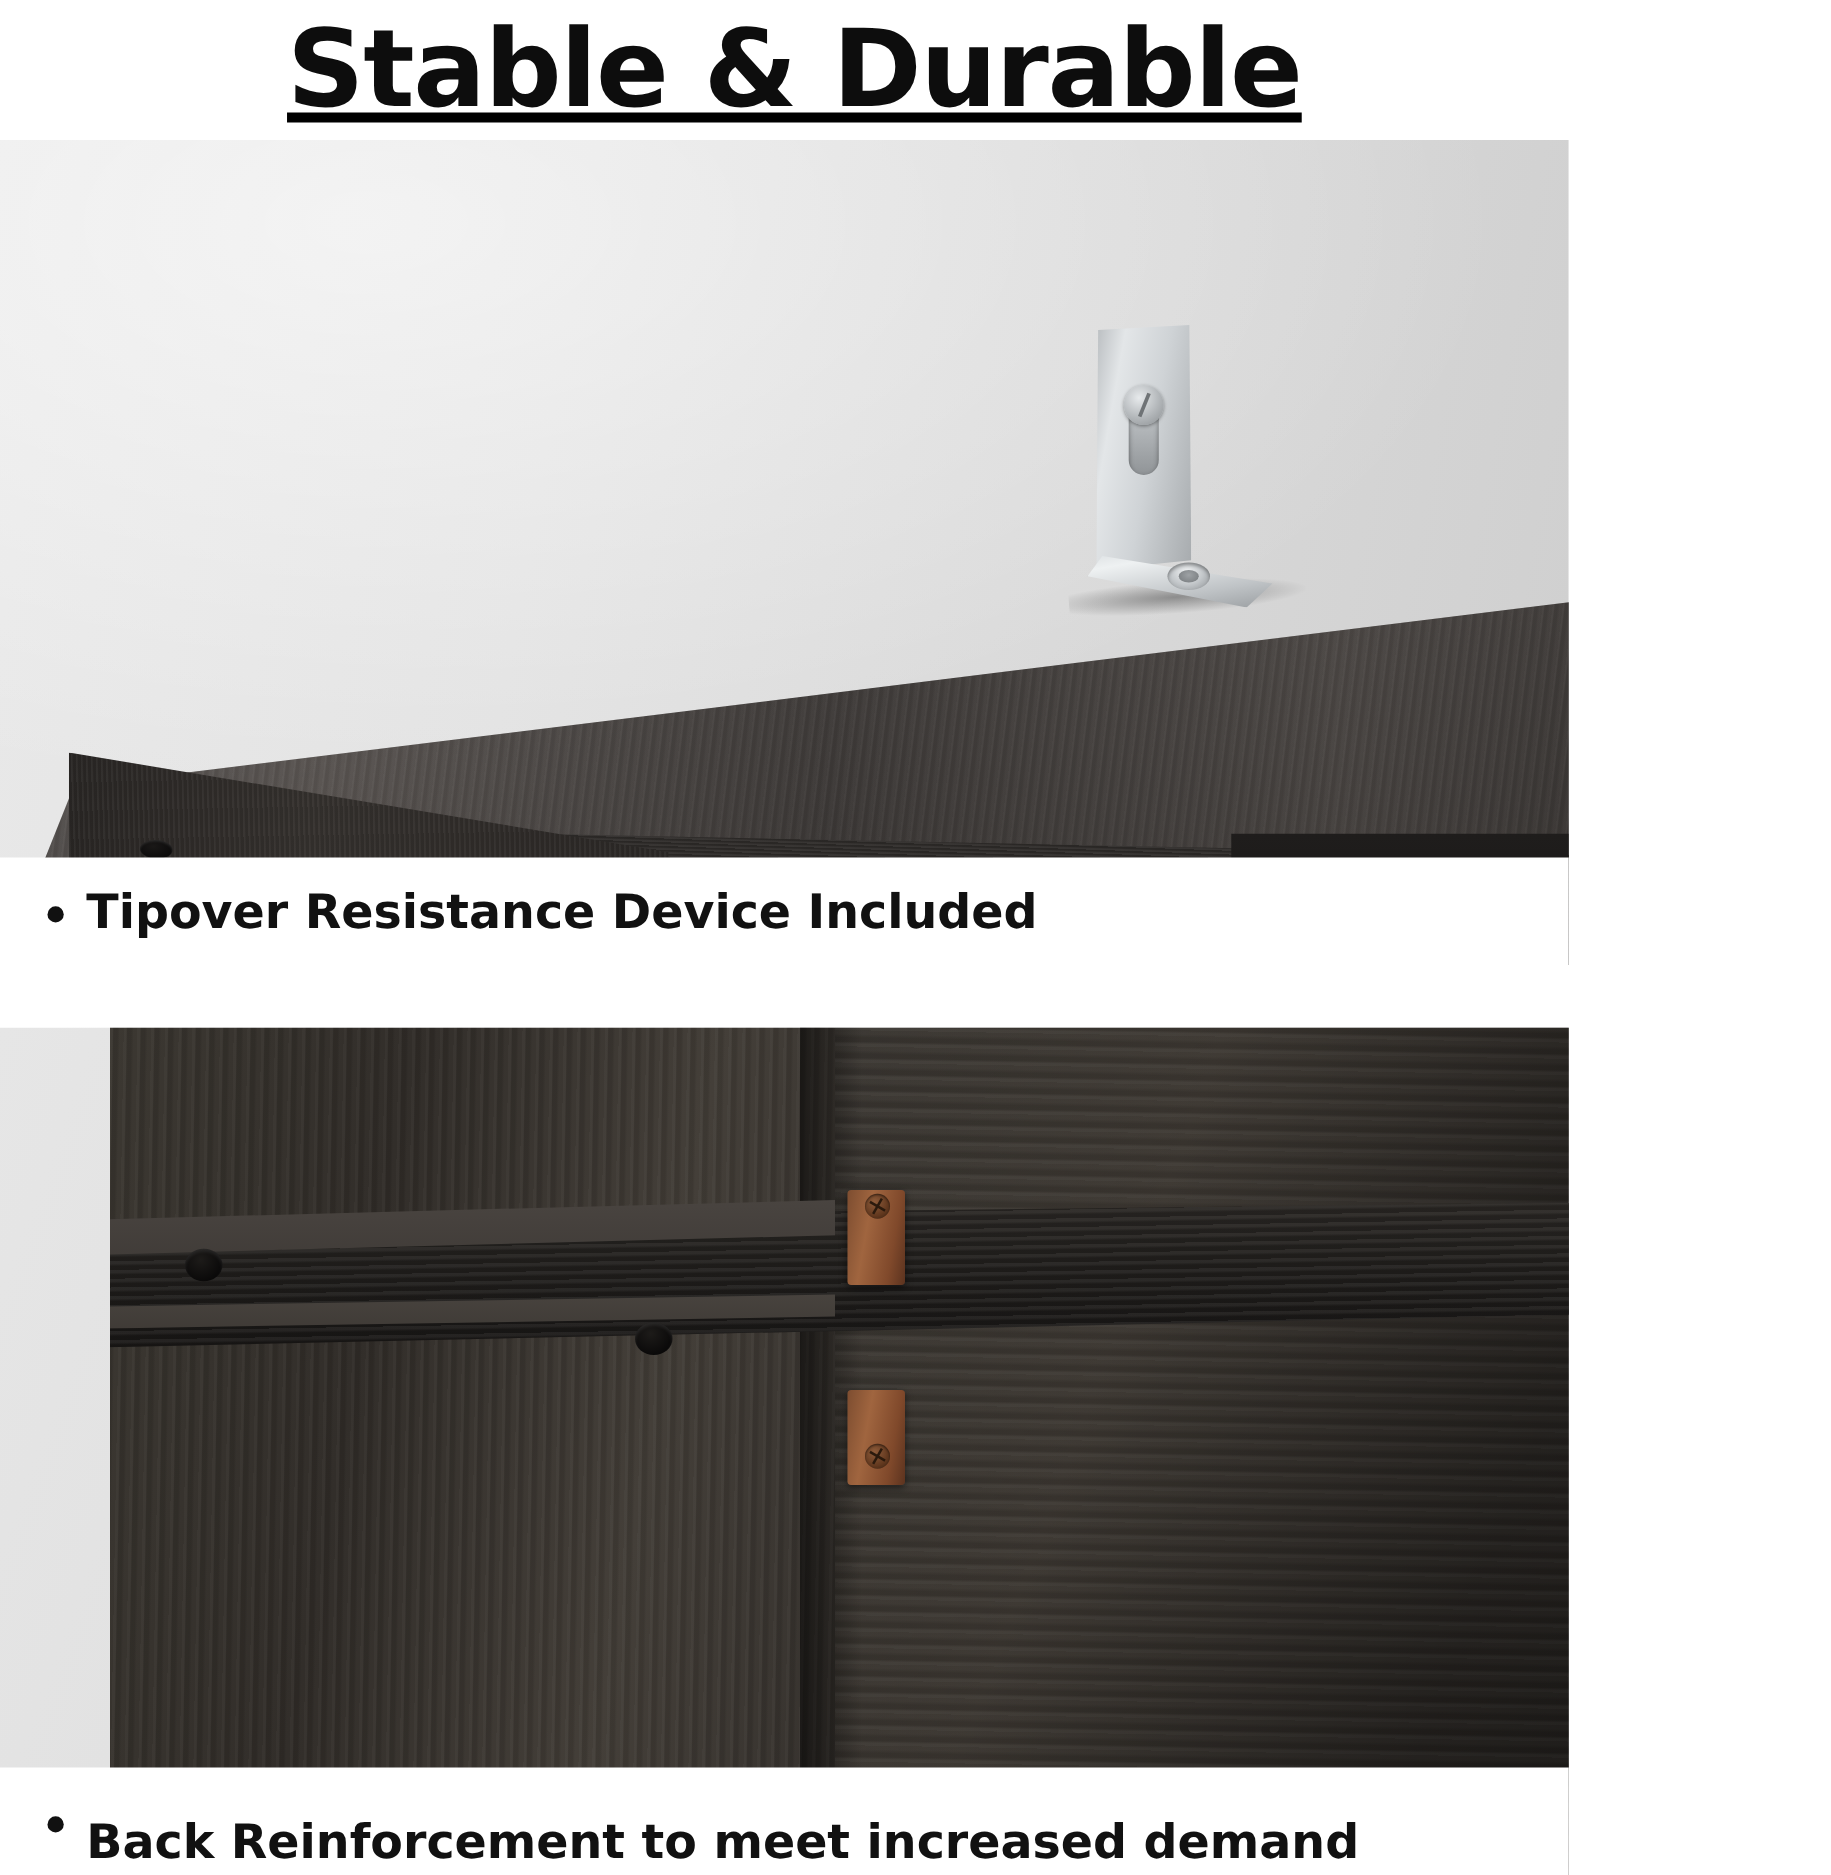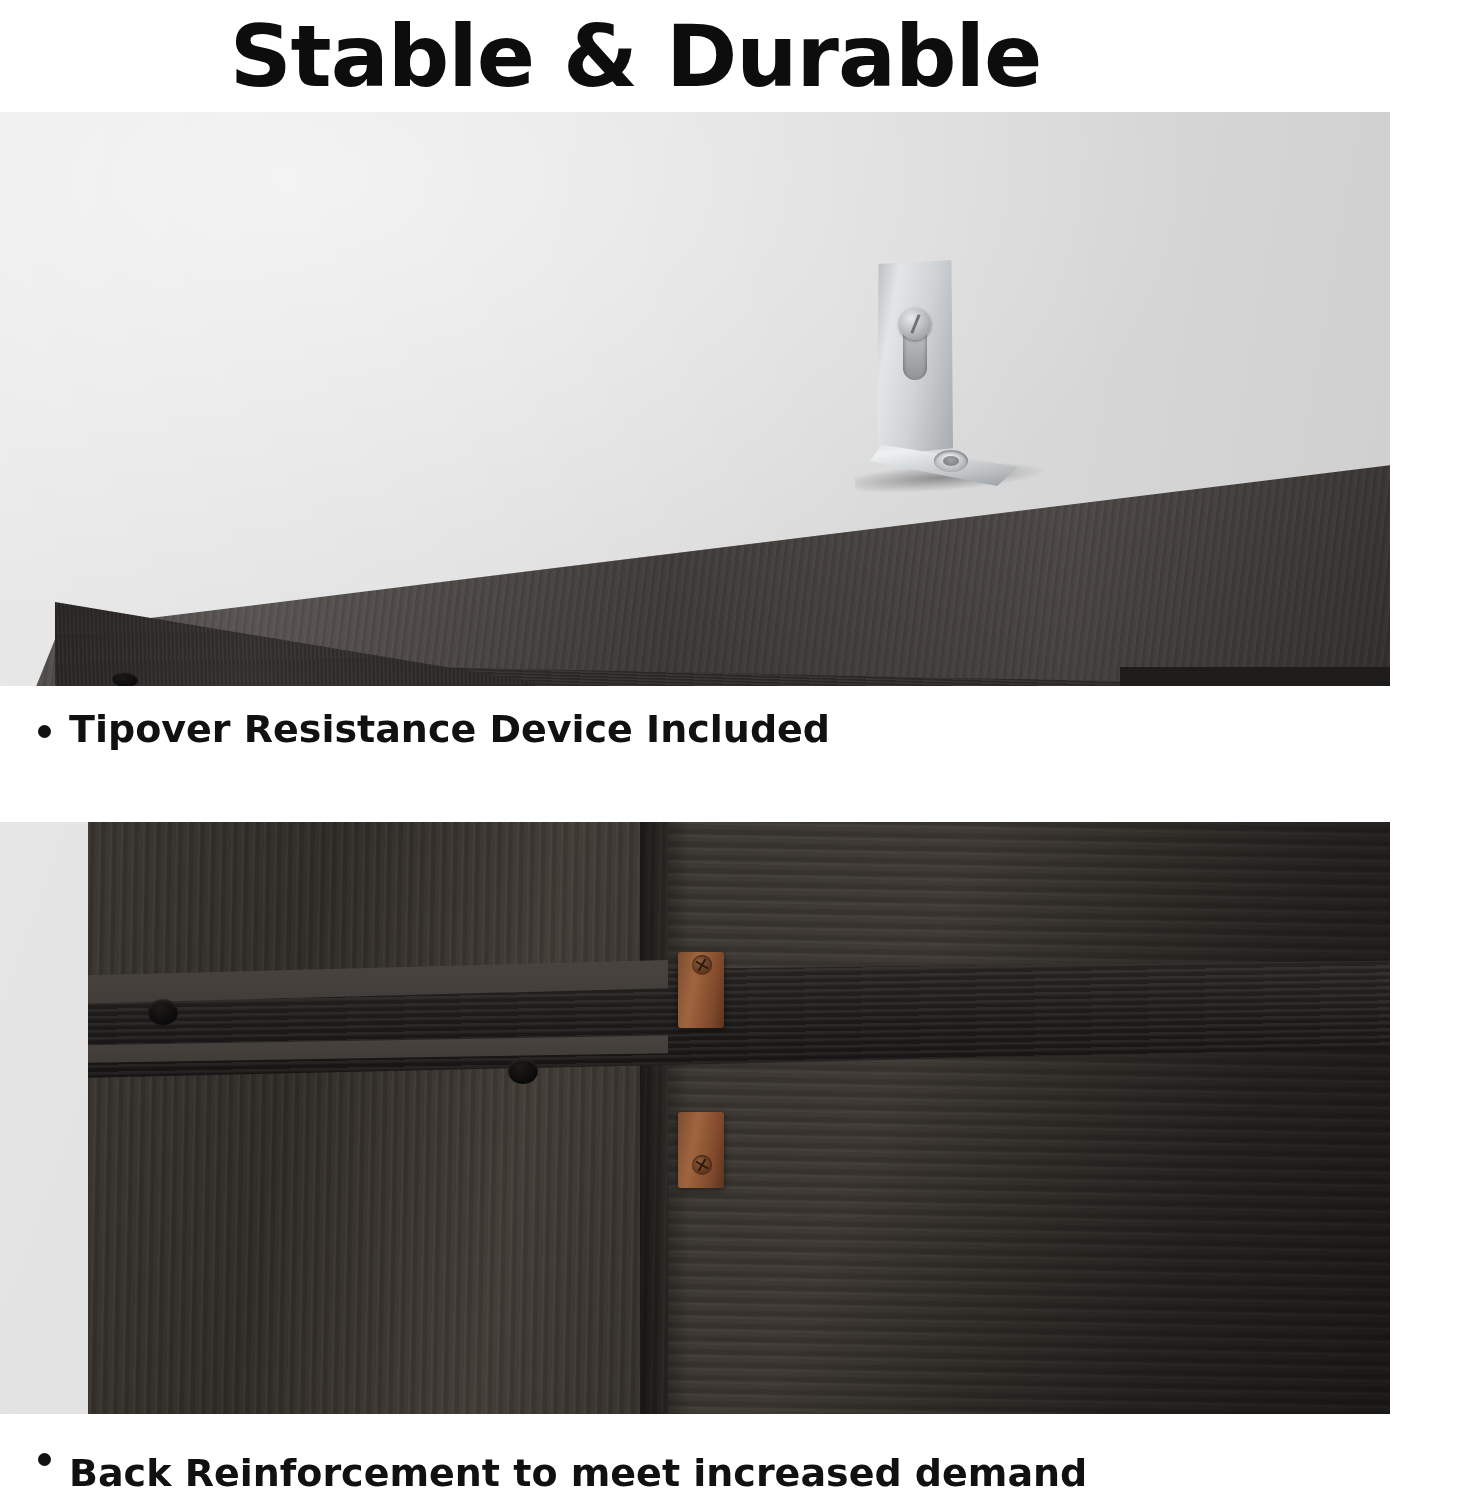--- a/index.html
+++ b/index.html
@@ -25,36 +25,37 @@
   .title-bar {
     position: absolute;
     left: 0;
     top: 0;
     width: 1271px;
     height: 112px;
     display: flex;
     align-items: center;
     justify-content: center;
     background: #ffffff;
+    text-decoration: underline;
   }
   .title-text {
     font-family: "DejaVu Sans", sans-serif;
     font-weight: bold;
     font-size: 86px;
     letter-spacing: -1px;
     color: #0d0d0d;
     line-height: 1;
     white-space: nowrap;
   }
 
   
   .panel {
     position: absolute;
     left: 0;
-    width: 1390px;
+    width: 1255px;
     overflow: hidden;
   }
   #panel-top {
     top: 112px;
     height: 660px;
   }
   #panel-bottom {
     top: 822px;
     height: 678px;
   }

